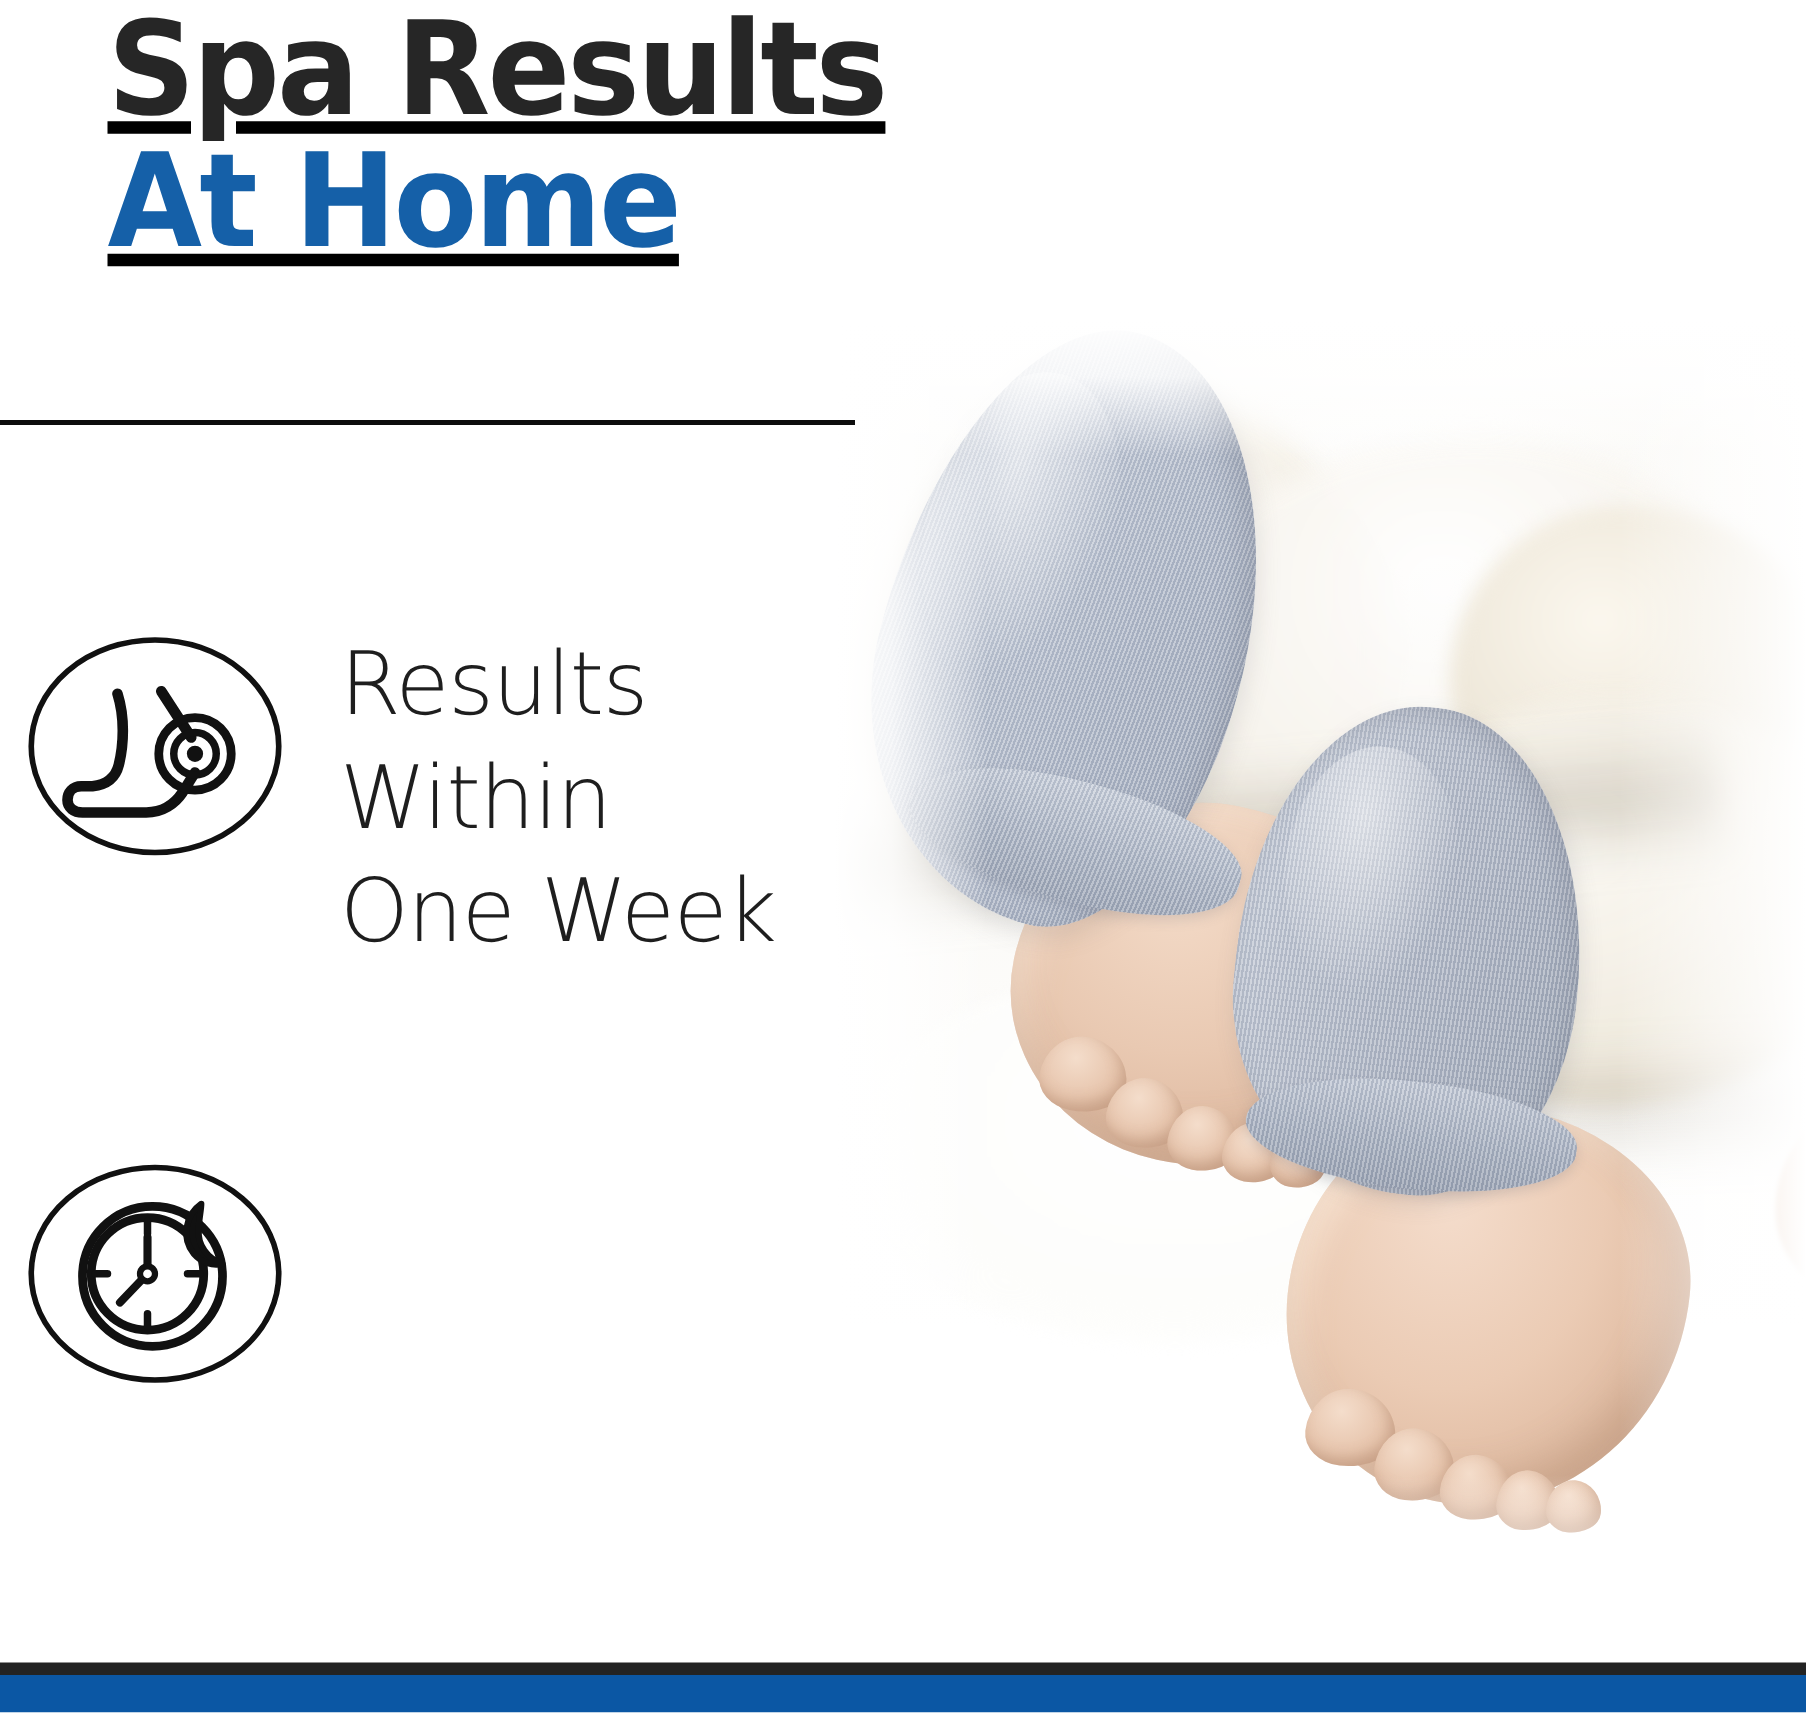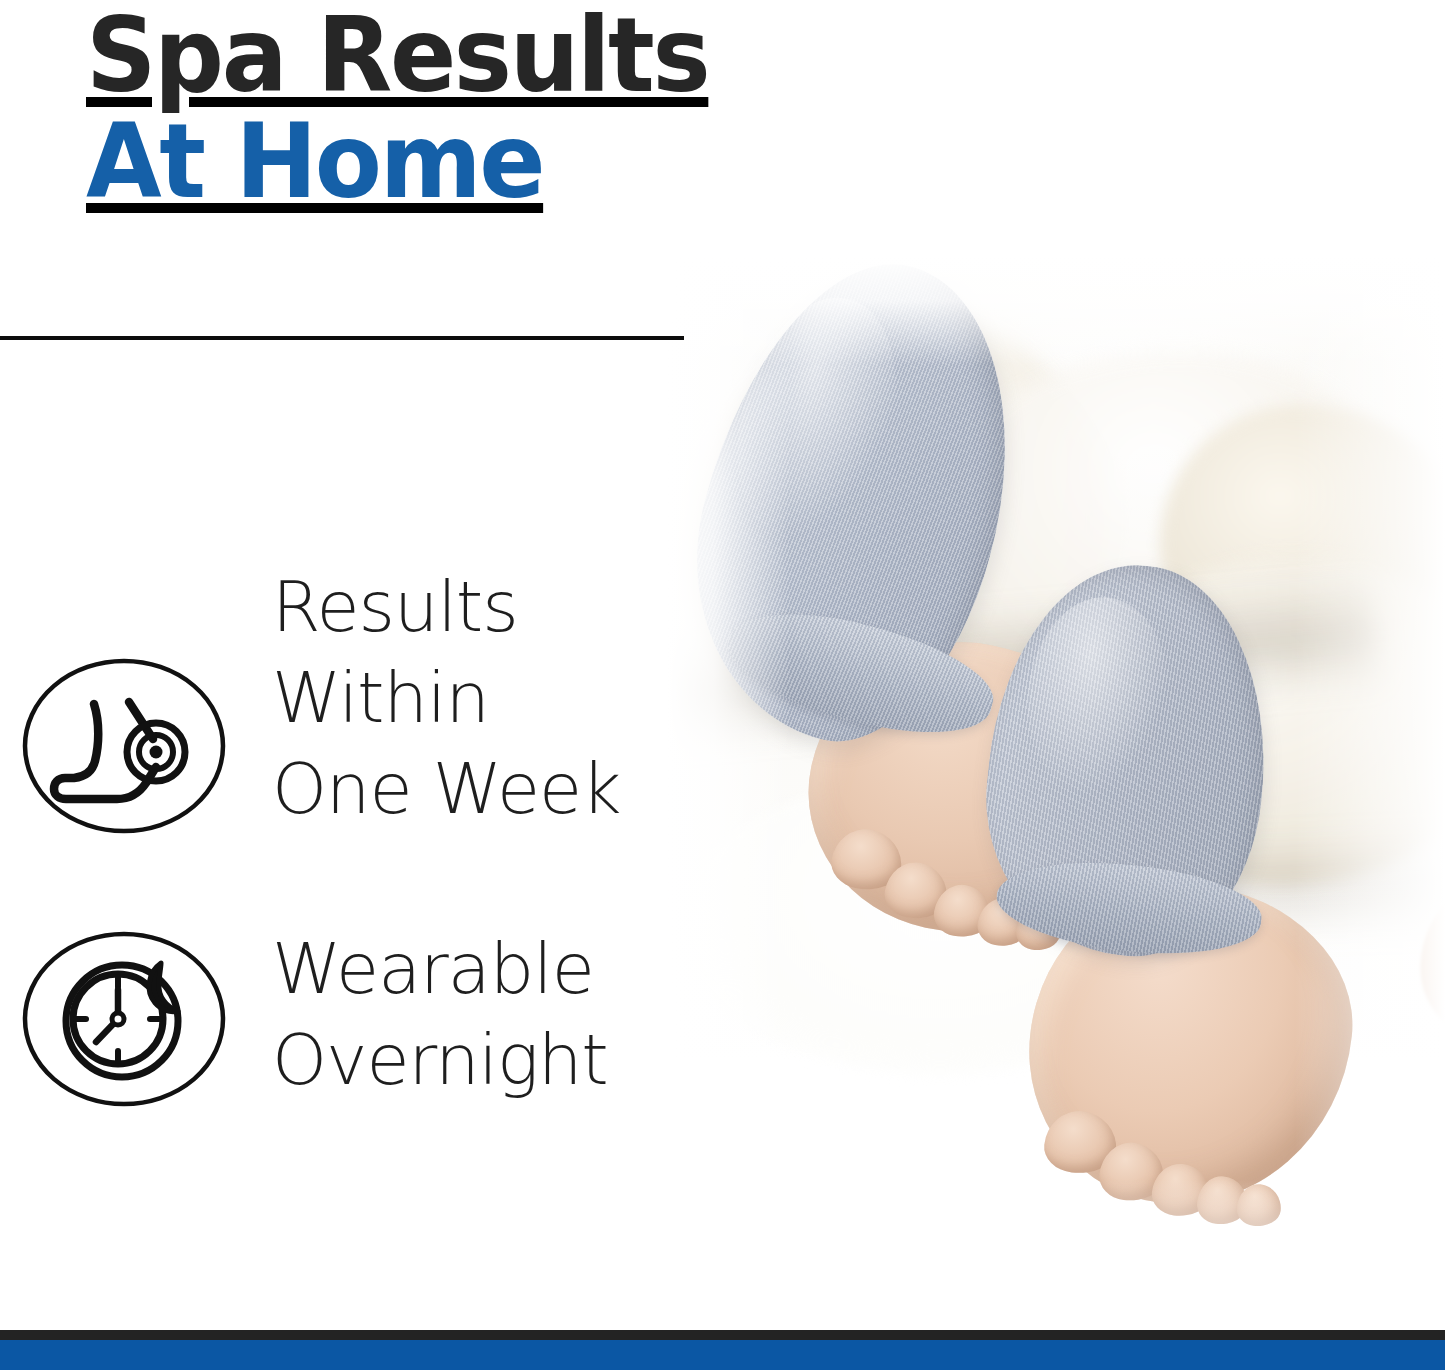--- a/index.html
+++ b/index.html
@@ -213,21 +213,21 @@
     margin-top:6px;
   }
 
   .divider{
     position:absolute;left:0;top:336px;width:684px;height:4px;
     background:#0d0d0d;z-index:5;
   }
 
   
   .feature{position:absolute;z-index:6;display:flex;align-items:flex-start;}
-  .feature-1{left:22px;top:568px;align-items:flex-end;}
+  .feature-1{left:22px;top:508px;}
   .feature-2{left:22px;top:930px;}
   .icon-badge{
     width:204px;height:178px;flex:0 0 auto;
     display:block;
   }
   .feature-text{
     margin-left:46px;
     font-family:"DejaVu Sans", sans-serif;
     font-size:70px;
     font-weight:300;
@@ -339,18 +339,16 @@
       <line x1="54" y1="89" x2="64" y2="89" stroke="#111" stroke-width="6" stroke-linecap="round"></line>
       <line x1="128" y1="89" x2="138" y2="89" stroke="#111" stroke-width="6" stroke-linecap="round"></line>
 
       <line x1="96" y1="89" x2="96" y2="60" stroke="#111" stroke-width="6.5" stroke-linecap="round"></line>
       <line x1="96" y1="89" x2="74" y2="112" stroke="#111" stroke-width="6.5" stroke-linecap="round"></line>
       <circle cx="96" cy="89" r="6" fill="#fff" stroke="#111" stroke-width="5"></circle>
 
       <path d="M139 33 C126 42 123 61 133 73 C139 80 148 83 156 81 C144 77 136 66 137 54 C137 46 139 38 139 33 Z" fill="#111" stroke="#111" stroke-width="5" stroke-linejoin="round"></path>
     </svg>
   </span>
-  <span class="feature-text">Wearable
-Overnight</span>
 </div>
 
 <div class="bar-dark"></div>
 <div class="bar-blue"></div>
 
 </body></html>

